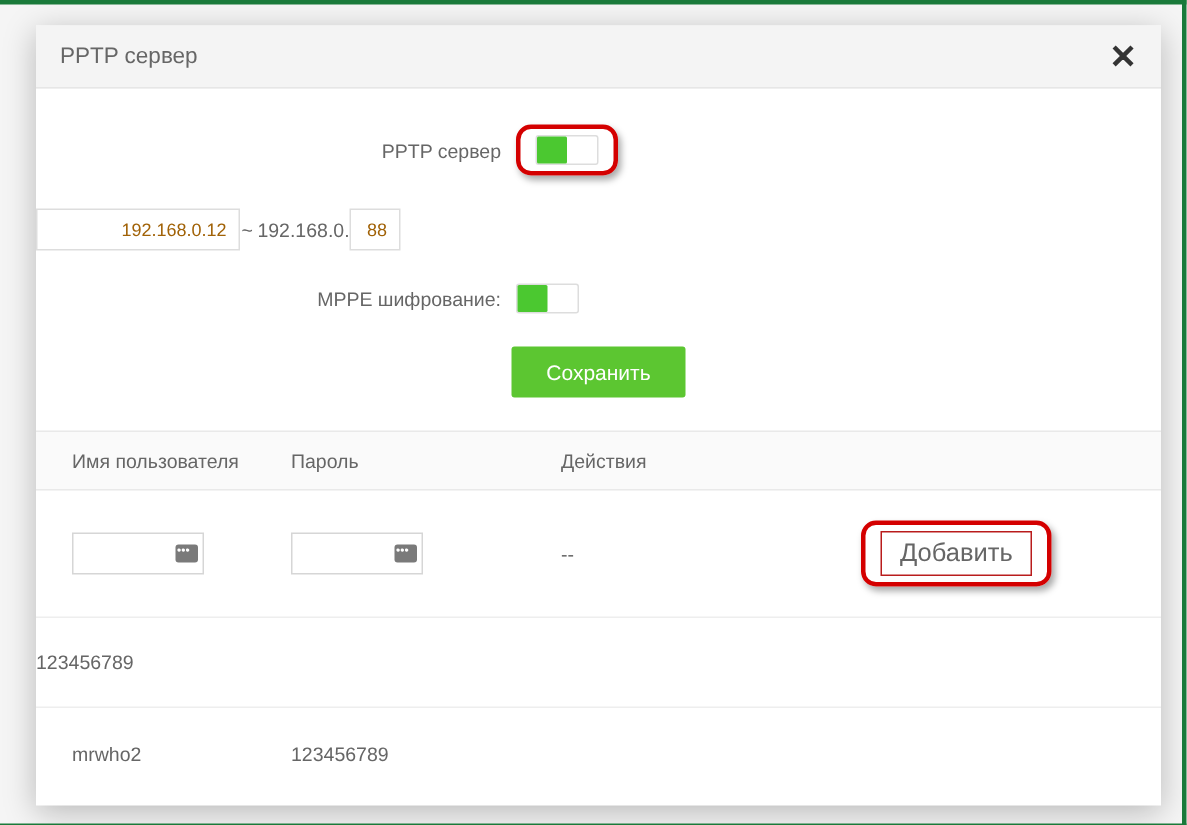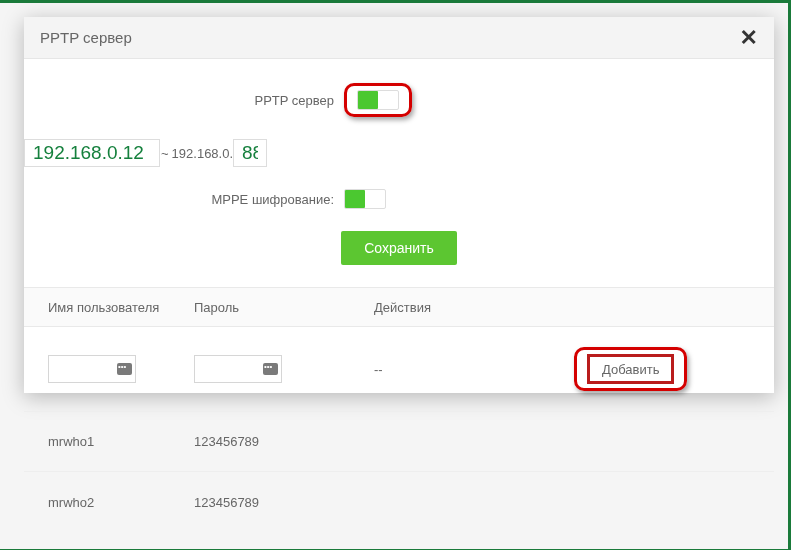--- a/index.html
+++ b/index.html
@@ -11,21 +11,21 @@
     position: relative;
     border-top: 3px solid #1a7a3a;
     border-right: 3px solid #1a7a3a;
     border-bottom: 1px solid #1a7a3a;
   }
   .panel {
     position: absolute;
     left: 24px;
     top: 14px;
     width: 750px;
-    height: 376px;
+    height: 520px;
     background: #fff;
     box-shadow: 0 4px 20px rgba(0,0,0,0.25);
   }
   .panel-header {
     background: #f4f4f4;
     height: 42px;
     border-bottom: 1px solid #e6e6e6;
     display: flex;
     align-items: center;
     justify-content: space-between;
@@ -87,23 +87,24 @@
     border: 3px solid #d40000;
     border-radius: 10px;
     padding: 4px 10px;
     box-shadow: 2px 3px 5px rgba(0,0,0,0.35);
     display: inline-flex;
     align-items: center;
   }
   .text-input {
     height: 28px;
     border: 1px solid #ddd;
-    font-size: 19px;
+    font-size: 12px;
     padding: 0 8px;
-    color: #15803d;
+    color: #a16207;
+    text-align: right;
   }
   .ip-start { width: 136px; }
   .ip-end { width: 34px; }
   .sep-tilde { margin: 0 3px 0 1px; color:#666; font-size:13px; }
   .ip-static { color:#666; font-size:13px; }
   .radio-wrap { display: inline-flex; align-items: center; margin-right: 18px; }
   .radio-wrap input { margin-right: 4px; }
   .btn-save {
     background: #5cc631;
     color: #fff;
@@ -161,23 +162,23 @@
     content: "•••";
     color: #fff;
     font-size: 8px;
     position: absolute;
     top: -1px;
     left: 1px;
     letter-spacing: 0;
   }
   .btn-add {
     background: #fff;
-    border: 3px solid #b91c1c;
-    color: #666;
-    font-size: 13px;
+    border: 1px solid #b91c1c;
+    color: #666;
+    font-size: 17px;
     height: 30px;
     padding: 0 12px;
     cursor: pointer;
   }
   .status-cell { text-align: left; }
 </style>
 </head>
 <body>
 
 <div class="panel">
@@ -244,21 +245,20 @@
       </div>
       <div class="col-status status-cell">--</div>
       <div class="col-action">
         <span class="highlight-box">
           <button class="btn-add">Добавить</button>
         </span>
       </div>
     </div>
 
     <div class="trow data-row">
-      <div class="col-user">mrwho1</div>
       <div class="col-pass">123456789</div>
       <div class="col-status"></div>
       <div class="col-action"></div>
     </div>
 
     <div class="trow data-row" style="border-bottom:none;">
       <div class="col-user">mrwho2</div>
       <div class="col-pass">123456789</div>
       <div class="col-status"></div>
       <div class="col-action"></div>

